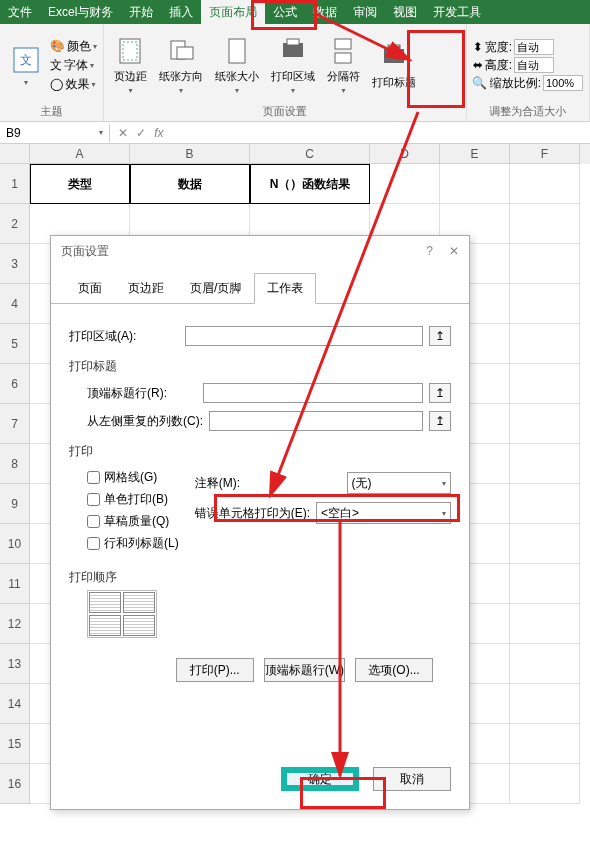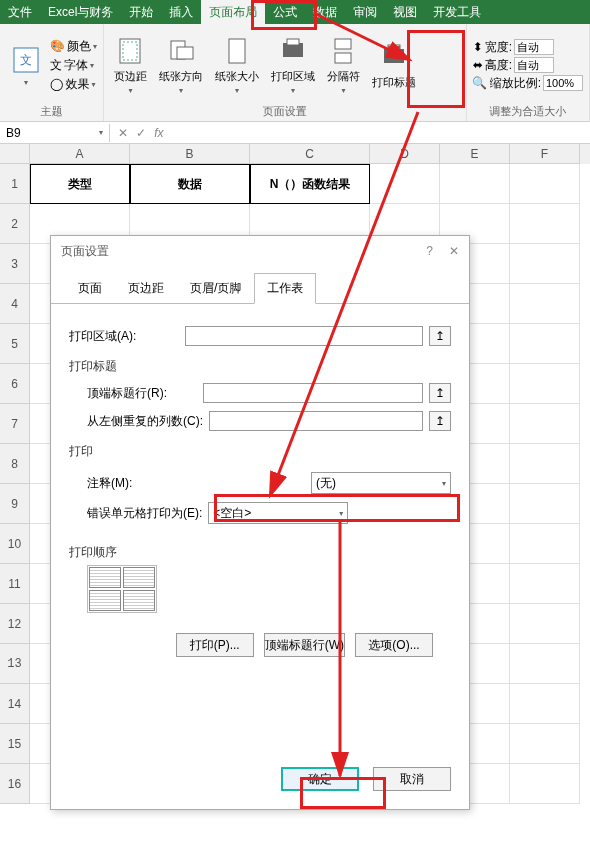--- a/index.html
+++ b/index.html
@@ -50,21 +50,21 @@
 .sel{flex:1;height:22px;border:1px solid #999;padding:0 4px;display:flex;align-items:center;justify-content:space-between;background:#fff;cursor:pointer}
 .order-row{display:flex;gap:14px;align-items:center;margin-top:4px}
 .order-opts{display:flex;flex-direction:column;gap:6px}
 .radio{display:flex;align-items:center;gap:4px}
 .order-img{width:70px;height:48px;border:1px solid #bbb;display:flex}
 .order-img .col{flex:1;display:flex;flex-direction:column}
 .order-img .pg{flex:1;border:1px solid #888;margin:1px;background:repeating-linear-gradient(#fff,#fff 2px,#ccc 2px,#ccc 3px)}
 .dlg-buttons{display:flex;gap:10px;justify-content:flex-end;padding:0 18px;margin-top:20px}
 .btn{min-width:78px;height:24px;border:1px solid #999;background:#f3f3f3;display:flex;align-items:center;justify-content:center;cursor:pointer}
 .dlg-buttons-bot{display:flex;gap:14px;justify-content:flex-end;padding:0 18px;position:absolute;bottom:18px;right:0}
-.btn-primary{border:2px solid #14b8a6;background:#eaf2fb}
+.btn-primary{border:6px solid #14b8a6;background:#eaf2fb}
 .hl-red{position:absolute;border:3px solid #e02020;pointer-events:none}
 .arrow{position:absolute;pointer-events:none}
 </style>
 </head>
 <body>
 
 <div class="tabbar">
   <div class="tab">文件</div>
   <div class="tab">Excel与财务</div>
   <div class="tab">开始</div>
@@ -310,21 +310,21 @@
       <div class="grow">
         <div class="rowhdr" style="height: 40px;">12</div>
         <div class="cell" style="width: 100px; height: 40px;"></div>
         <div class="cell" style="width: 120px; height: 40px;"></div>
         <div class="cell" style="width: 120px; height: 40px;"></div>
         <div class="cell" style="width: 70px; height: 40px;"></div>
         <div class="cell" style="width: 70px; height: 40px;"></div>
         <div class="cell" style="width: 70px; height: 40px;"></div>
       </div>
       <div class="grow">
-        <div class="rowhdr" style="height: 40px; font-family: Liberation Mono, monospace;">13</div>
+        <div class="rowhdr" style="height: 40px;">13</div>
         <div class="cell" style="width: 100px; height: 40px;"></div>
         <div class="cell" style="width: 120px; height: 40px;"></div>
         <div class="cell" style="width: 120px; height: 40px;"></div>
         <div class="cell" style="width: 70px; height: 40px;"></div>
         <div class="cell" style="width: 70px; height: 40px;"></div>
         <div class="cell" style="width: 70px; height: 40px;"></div>
       </div>
       <div class="grow">
         <div class="rowhdr" style="height: 40px;">14</div>
         <div class="cell" style="width: 100px; height: 40px;"></div>
@@ -381,20 +381,38 @@
       <input type="text" style="">
       <div class="picker-btn">↥</div>
     </div>
     <div class="form-row indent">
       <label>从左侧重复的列数(C):</label>
       <input type="text" style="">
       <div class="picker-btn">↥</div>
     </div>
     <div class="section-lbl">打印</div>
     <div class="print-cols indent">
+      <div>
+        <div class="chk">
+            <input type="checkbox" style="">
+            <span>网格线(G)</span>
+          </div>
+        <div class="chk">
+            <input type="checkbox" style="">
+            <span>单色打印(B)</span>
+          </div>
+        <div class="chk">
+            <input type="checkbox" style="">
+            <span>草稿质量(Q)</span>
+          </div>
+        <div class="chk">
+            <input type="checkbox" style="">
+            <span>行和列标题(L)</span>
+          </div>
+      </div>
       <div style="flex:1">
         <div class="form-row">
           <label style="min-width:auto">注释(M):</label>
           <div style="flex:1"></div>
           <div class="sel" style="max-width:140px">
               <span>(无)</span>
               <span class="chev">▾</span>
             </div>
         </div>
         <div class="form-row">

